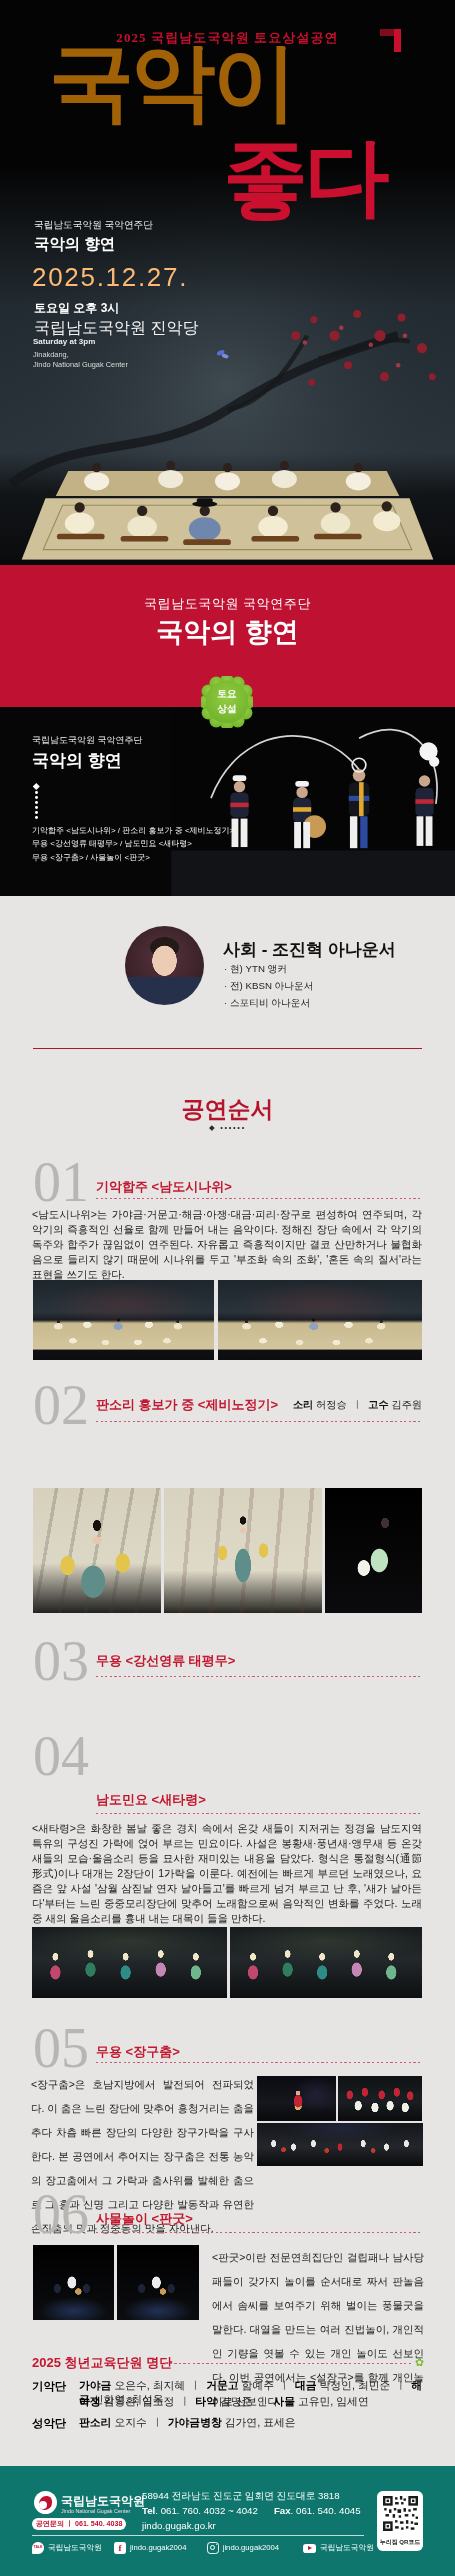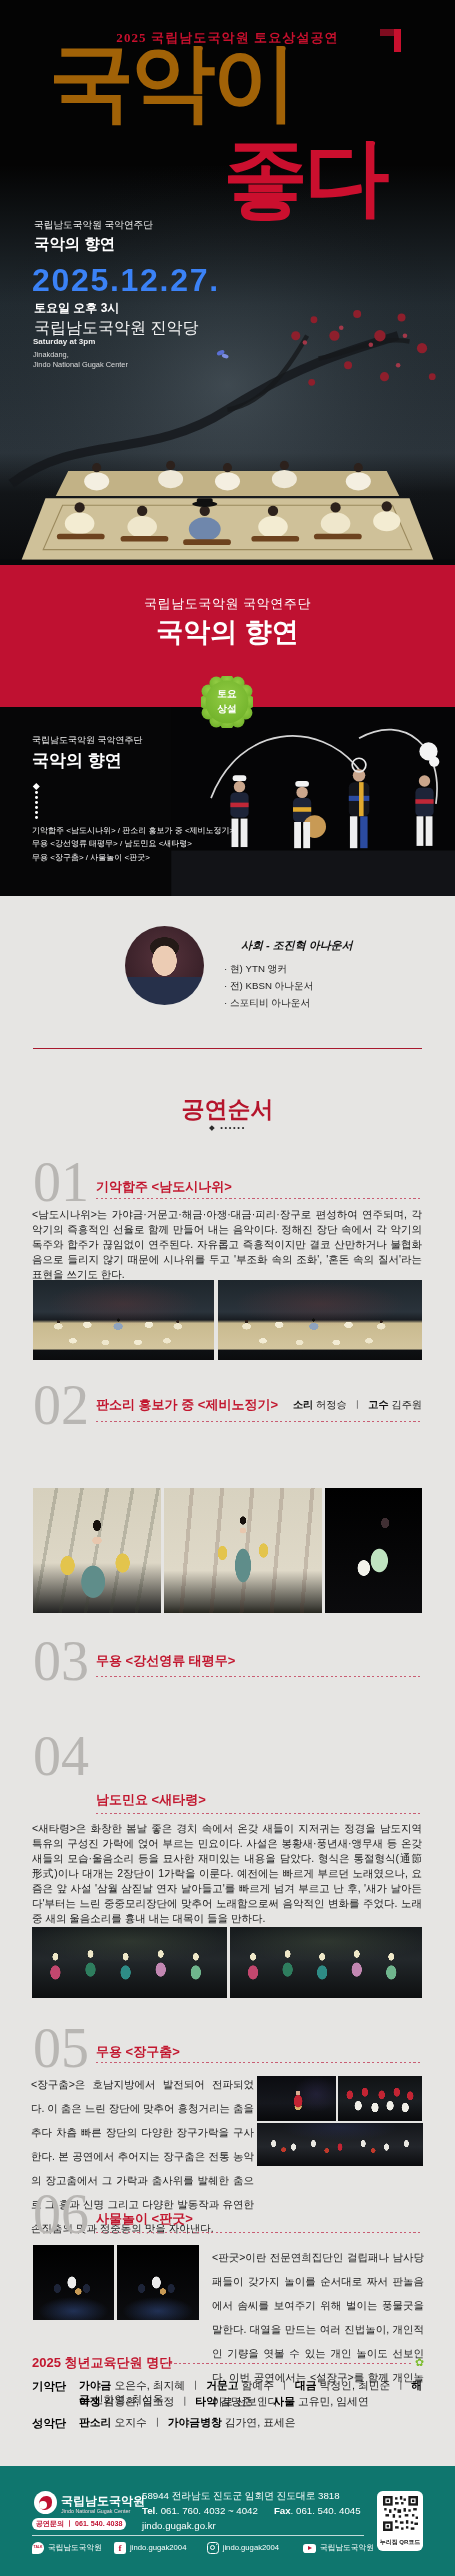--- a/index.html
+++ b/index.html
@@ -12,21 +12,21 @@
     font-family:"Liberation Serif",serif;font-weight:700;font-size:13px;letter-spacing:1.1px;color:#c8102e;}
   .logo-mark{position:absolute;left:380px;top:28.5px;width:21px;height:23px;}
   .logo-mark .h{position:absolute;left:0;top:0;width:21px;height:7.4px;background:#7e0c1f;}
   .logo-mark .v{position:absolute;left:13.7px;top:0;width:7.4px;height:23px;background:#c8102e;}
   .hero-title-1{position:absolute;left:49px;top:40px;font-family:"Liberation Serif",serif;font-weight:700;
     font-size:85px;line-height:1;color:#a16207;letter-spacing:-3.4px;}
   .hero-title-2{position:absolute;left:223px;top:135px;font-family:"Liberation Serif",serif;font-weight:700;
     font-size:85px;line-height:1;color:#cb0f2e;letter-spacing:-3.4px;}
   .hero-org{position:absolute;left:34px;top:219px;font-size:9.7px;color:#efefef;}
   .hero-subtitle{position:absolute;left:34px;top:234px;font-size:15.4px;font-weight:700;color:#fff;}
-  .hero-date{position:absolute;left:32px;top:262px;font-size:32px;font-weight:700;letter-spacing:1.7px;color:#3b82f6;}
+  .hero-date{position:absolute;left:32px;top:262px;font-size:26px;font-weight:400;letter-spacing:1.7px;color:#fdba74;}
   .hero-time-kr{position:absolute;left:34px;top:300px;font-size:12px;font-weight:700;color:#fff;}
   .hero-venue-kr{position:absolute;left:34px;top:318px;font-size:16px;color:#f3f3f3;}
   .hero-time-en{position:absolute;left:33px;top:337px;font-size:8px;font-weight:700;color:#eee;}
   .hero-ven1{position:absolute;left:33px;top:350px;font-size:7.4px;color:#ddd;}
   .hero-ven2{position:absolute;left:33px;top:360px;font-size:7.4px;color:#ddd;}
   .hero-photo{position:absolute;left:0;top:165px;width:455px;height:400px;}
 
   
   .band{position:absolute;left:0;top:565px;width:455px;height:142px;background:#bf1131;}
   .band-org{position:absolute;left:0;top:30px;width:100%;text-align:center;font-size:13px;color:#fff;
@@ -48,21 +48,21 @@
   .tp0{top:118px;}.tp1{top:131px;}.tp2{top:145px;}
 
   
   .main{position:absolute;left:0;top:896px;width:455px;height:1569px;background:#e6e5e3;}
   .mc-photo{position:absolute;left:125px;top:30px;width:79px;height:79px;border-radius:50%;overflow:hidden;
     background:
       radial-gradient(19.4px 24px at 50% 44%, #ecccb4 62%, transparent 64%),
       radial-gradient(23px 16px at 50% 27%, #241a17 62%, transparent 64%),
       linear-gradient(180deg, transparent 64%, #26304a 65%),
       radial-gradient(circle at 50% 40%, #56333c 0%, #3a2129 65%, #2c191f 100%);}
-  .mc-title{position:absolute;left:241px;top:42px;font-size:11px;font-weight:700;color:#111;font-style:italic;}
+  .mc-title{position:absolute;left:223px;top:42px;font-size:17px;font-weight:700;color:#111;}
   .mc-b{position:absolute;left:224px;font-size:9.7px;color:#222;}
   .mcb0{top:67px;}.mcb1{top:84px;}.mcb2{top:101px;}
   .mc-divider{position:absolute;left:33px;top:152px;width:389px;height:1.1px;background:#a8192e;}
   .order-title{position:absolute;left:0;top:198px;width:100%;text-align:center;
     font-family:"Liberation Serif",serif;font-weight:700;font-size:23px;color:#b5152c;}
   .order-deco{position:absolute;left:0;top:227px;width:100%;text-align:center;font-size:7.4px;
     letter-spacing:1.7px;color:#2b2b2b;}
 
   .sec-num{position:absolute;left:33px;font-family:"Liberation Serif",serif;font-size:56px;line-height:1;
     color:#b8b6b3;font-weight:400;}

